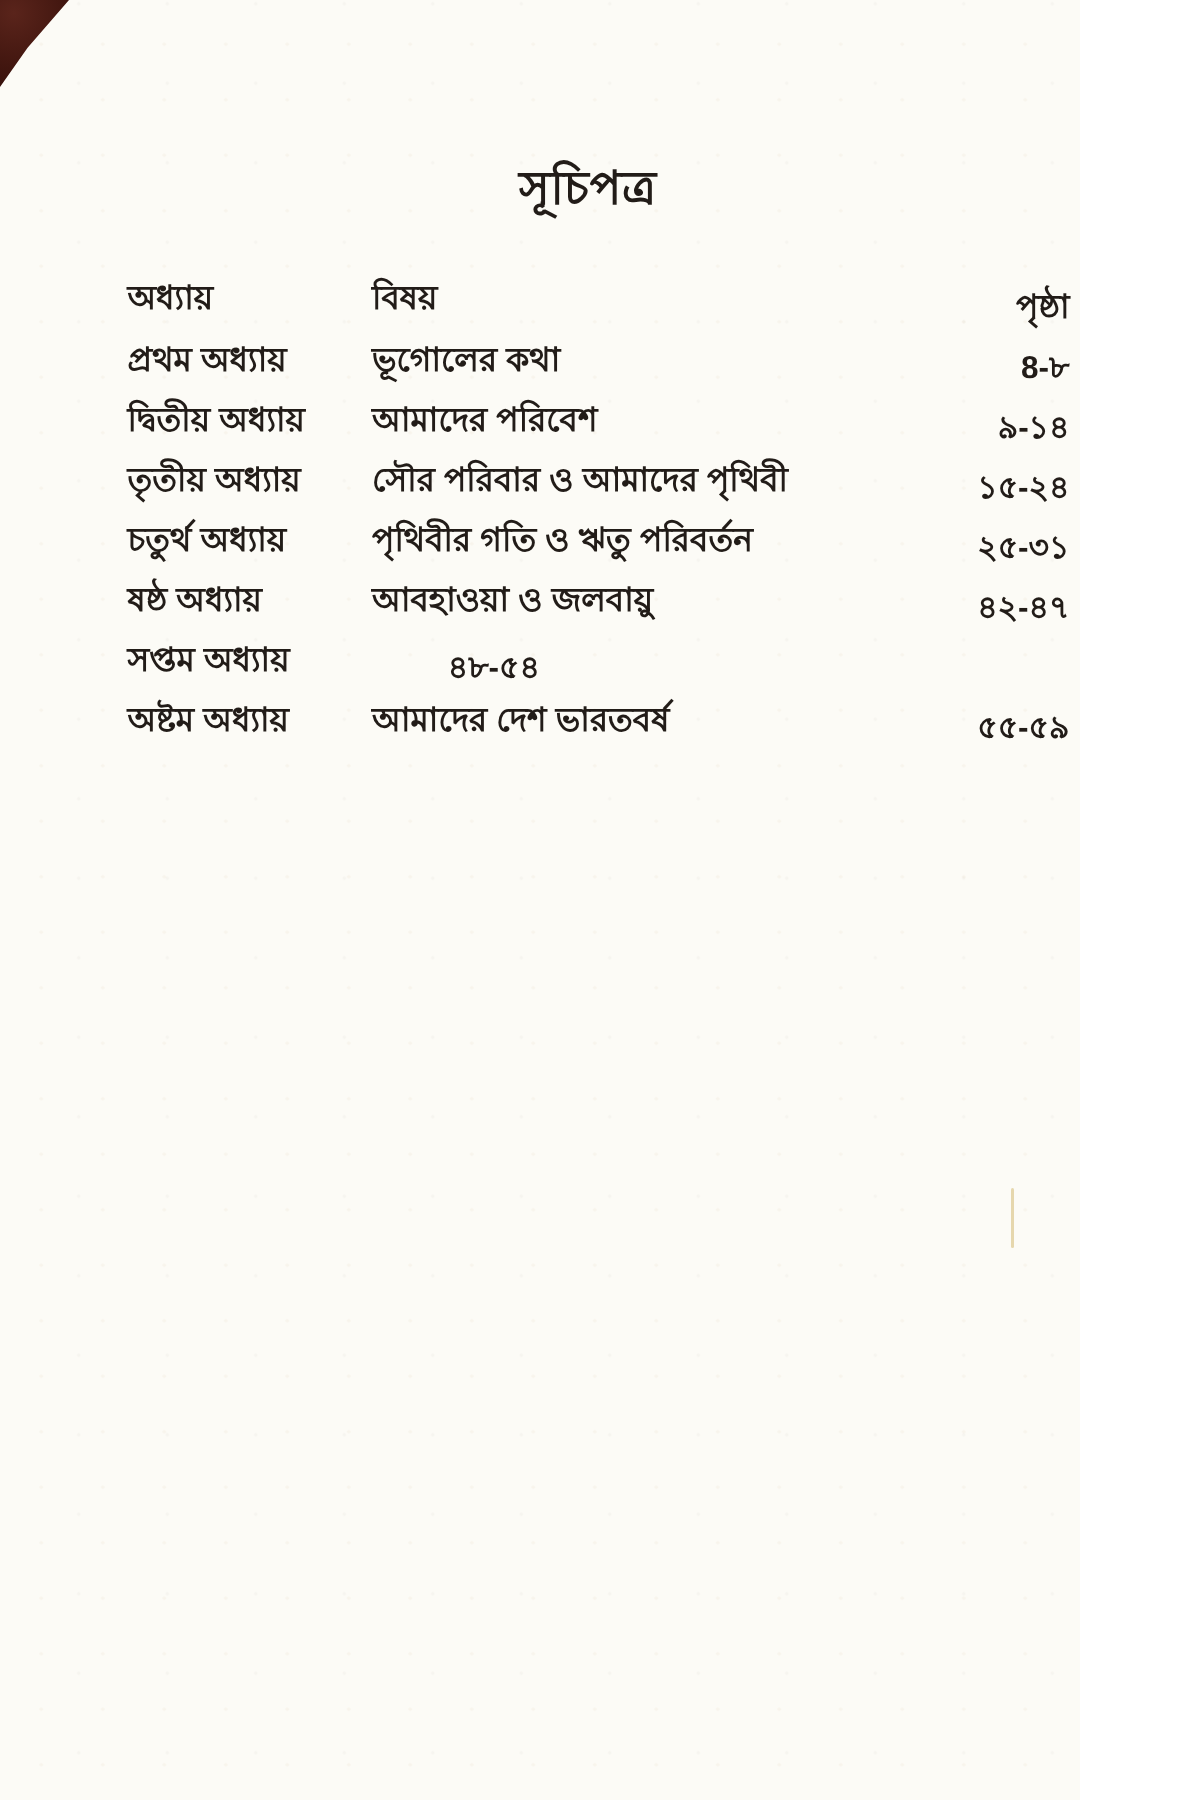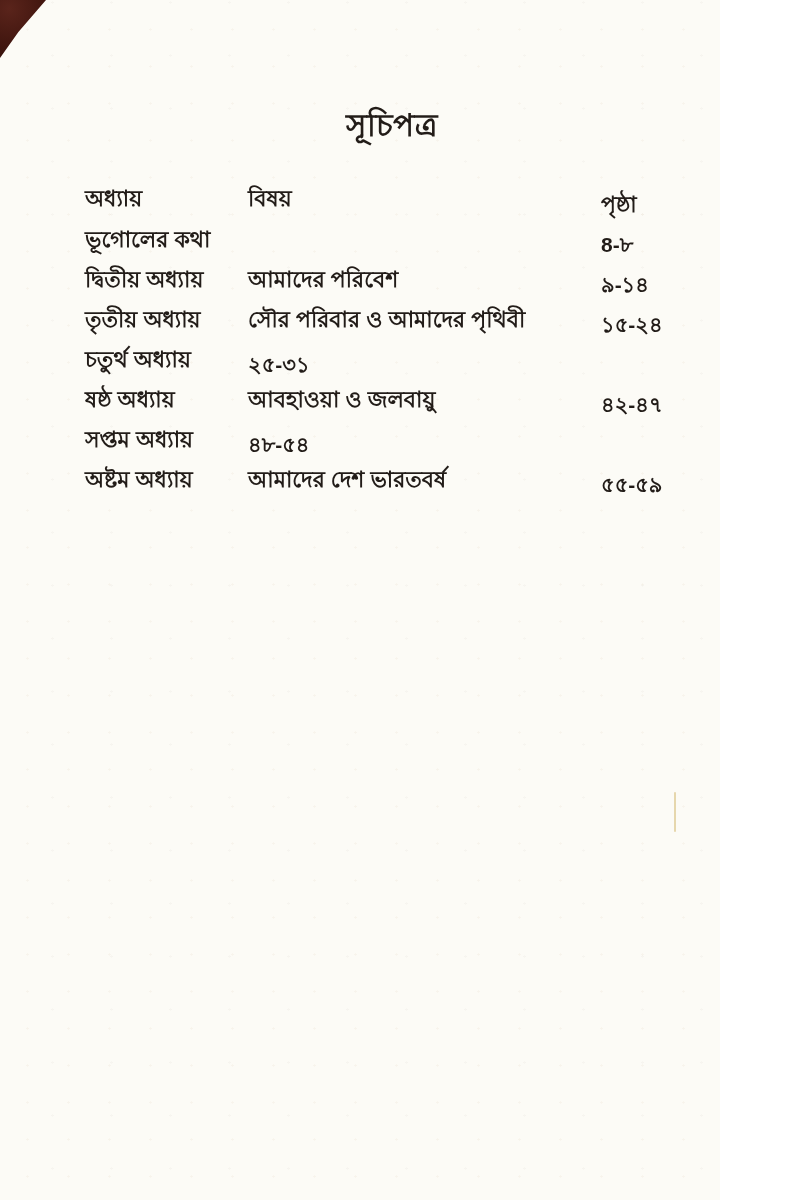--- a/index.html
+++ b/index.html
@@ -79,21 +79,21 @@
     width: 163px;
     flex: 0 0 163px;
   }
   .col-subject {
     flex: 1 1 auto;
     padding-right: 8px;
   }
   .col-pages {
     flex: 0 0 112px;
     width: 112px;
-    text-align: left;
+    text-align: right;
     padding-top: 7px;
     font-size: 21px;
   }
   .col-pages.header-pages {
     padding-top: 6px;
     font-size: 22px;
   }
 </style>
 </head>
 <body>
@@ -107,38 +107,40 @@
 
   <div class="toc">
 
     <div class="toc-row header-row">
       <div class="col-chapter">অধ্যায়</div>
       <div class="col-subject">বিষয়</div>
       <div class="col-pages header-pages">পৃষ্ঠা</div>
     </div>
 
     <div class="toc-row">
+      <div class="col-chapter">প্রথম অধ্যায়</div>
       <div class="col-subject">ভূগোলের কথা</div>
       <div class="col-pages">8-৮</div>
     </div>
 
     <div class="toc-row">
       <div class="col-chapter">দ্বিতীয় অধ্যায়</div>
       <div class="col-subject">আমাদের পরিবেশ</div>
       <div class="col-pages">৯-১৪</div>
     </div>
 
     <div class="toc-row">
       <div class="col-chapter">তৃতীয় অধ্যায়</div>
       <div class="col-subject">সৌর পরিবার ও আমাদের পৃথিবী</div>
       <div class="col-pages">১৫-২৪</div>
     </div>
 
     <div class="toc-row">
       <div class="col-chapter">চতুর্থ অধ্যায়</div>
+      <div class="col-subject">পৃথিবীর গতি ও ঋতু পরিবর্তন</div>
       <div class="col-pages">২৫-৩১</div>
     </div>
 
 
     <div class="toc-row">
       <div class="col-chapter">ষষ্ঠ অধ্যায়</div>
       <div class="col-subject">আবহাওয়া ও জলবায়ু</div>
       <div class="col-pages">৪২-৪৭</div>
     </div>
 

